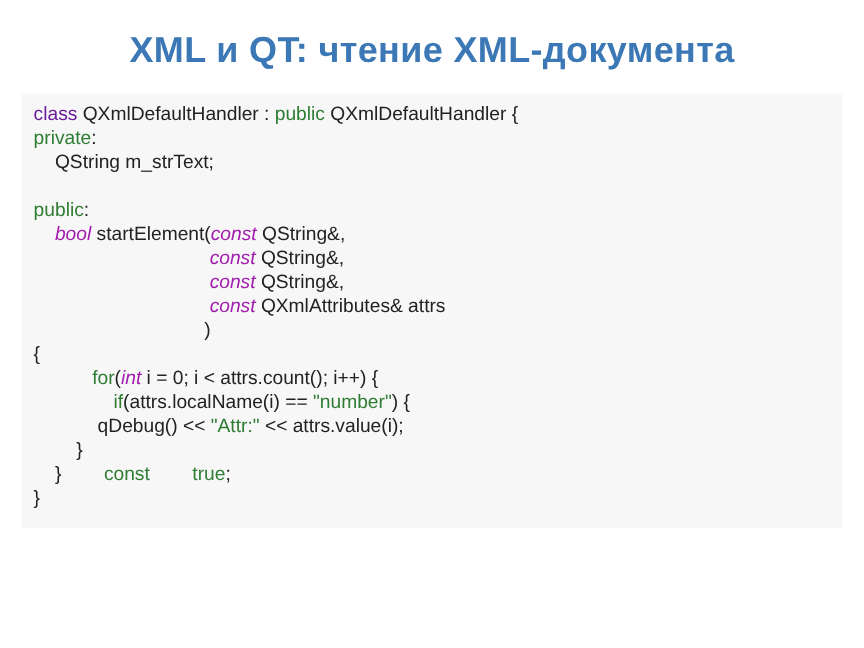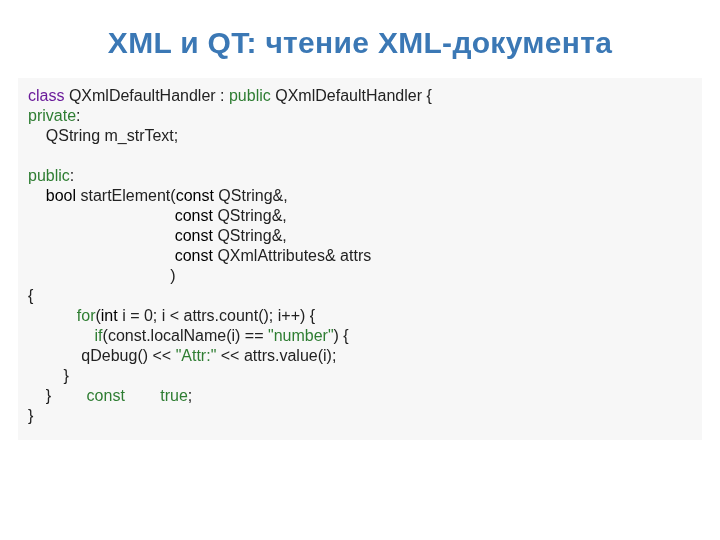--- a/index.html
+++ b/index.html
@@ -31,21 +31,21 @@
     background: #f7f7f7;
     padding: 8px 10px 14px 10px;
     font-family: Arial, Helvetica, sans-serif;
     font-size: 16px;
     line-height: 1.25;
     color: #222;
     white-space: pre;
   }
   .kw-class  { color: #6a1b9a; margin-top: 34px; }  
   .kw-access { color: #2e7d32; }  
-  .kw-type   { color: #000000; }  
+  .kw-type   { color: #a21caf; font-style: italic; }  
   .kw-flow   { color: #2e7d32; margin-left: 31px; }  
   .str       { color: #2e7d32; }  
 </style>
 </head>
 <body>
 
 <div class="slide">
   <div class="title">XML и QT: чтение XML-документа</div>
 
   <div class="code-block"><span class="kw-class">class</span><span> QXmlDefaultHandler : </span><span class="kw-access">public</span><span> QXmlDefaultHandler {</span>
@@ -53,18 +53,18 @@
 <span>    QString m_strText;</span>
 <span></span>
 <span class="kw-access">public</span><span>:</span>
 <span>    </span><span class="kw-type">bool</span><span> startElement(</span><span class="kw-type">const</span><span> QString&amp;,</span>
 <span>                                 </span><span class="kw-type">const</span><span> QString&amp;,</span>
 <span>                                 </span><span class="kw-type">const</span><span> QString&amp;,</span>
 <span>                                 </span><span class="kw-type">const</span><span> QXmlAttributes&amp; attrs</span>
 <span>                                )</span>
 <span>{</span>
 <span>    </span><span class="kw-flow">for</span><span>(</span><span class="kw-type">int</span><span> i = 0; i &lt; attrs.count(); i++) {</span>
-<span>        </span><span class="kw-flow">if</span><span>(const.localName(i) == </span><span class="str">"number"</span><span>) {</span>
+<span>        </span><span class="kw-flow">if</span><span>(attrs.localName(i) == </span><span class="str">"number"</span><span>) {</span>
 <span>            qDebug() &lt;&lt; </span><span class="str">"Attr:"</span><span> &lt;&lt; attrs.value(i);</span>
 <span>        }</span>
 <span>    } </span><span class="kw-flow">const</span><span> </span><span class="kw-flow">true</span><span>;</span>
 <span>}</span></div>
 </div>
 
 </body></html>

